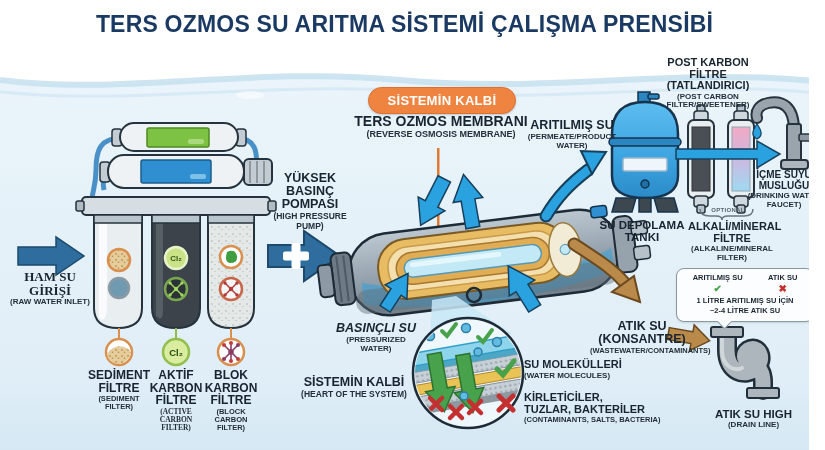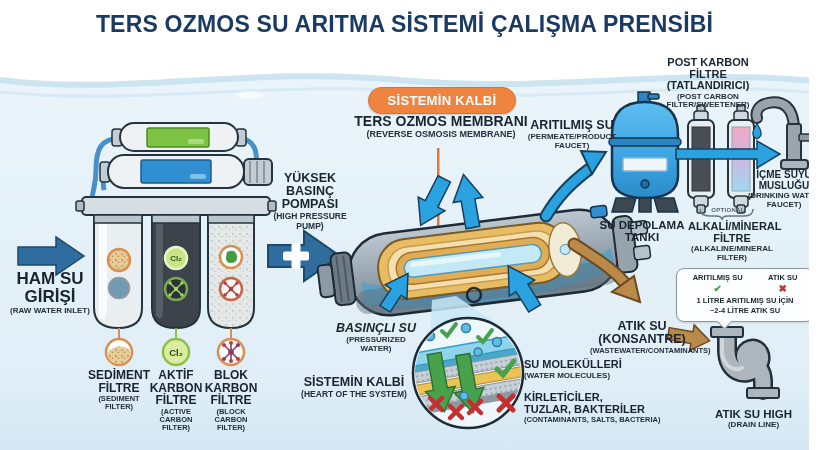--- a/index.html
+++ b/index.html
@@ -324,36 +324,36 @@
     <rect x="711" y="327" width="32" height="10" rx="2" fill="#aeb6bd" stroke="#212f3a" stroke-width="2"></rect>
     <rect x="747" y="388" width="32" height="10" rx="2" fill="#aeb6bd" stroke="#212f3a" stroke-width="2"></rect>
   </g>
 </svg>
 
 <div class="title">TERS OZMOS SU ARITMA SİSTEMİ ÇALIŞMA PRENSİBİ</div>
 
 <div class="badge">SİSTEMİN KALBİ</div>
 
 <div class="lbl" style="left:2px;top:270px;width:96px;">
-  <div class="tr" style="font-size:17px;">HAM SU
+  <div class="tr" style="font-size:13px;font-family:Liberation Serif, serif;">HAM SU
 GİRİŞİ</div>
   <div class="en" style="font-size:8px;">(RAW WATER INLET)</div>
 </div>
 
 <div class="lbl" style="left:84px;top:369px;width:70px;">
   <div class="tr" style="font-size:12px;">SEDİMENT
 FİLTRE</div>
   <div class="en" style="font-size:7.5px;">(SEDIMENT FILTER)</div>
 </div>
 
 <div class="lbl" style="left:145px;top:369px;width:62px;">
   <div class="tr" style="font-size:12px;">AKTİF
 KARBON
 FİLTRE</div>
-  <div class="en" style="font-size:7.5px;">(ACTIVE CARBON
+  <div class="en" style="font-size:7.5px;font-family:Liberation Serif, serif;">(ACTIVE CARBON
 FILTER)</div>
 </div>
 
 <div class="lbl" style="left:201px;top:369px;width:60px;">
   <div class="tr" style="font-size:12px;">BLOK
 KARBON
 FİLTRE</div>
   <div class="en" style="font-size:7.5px;">(BLOCK CARBON
 FILTER)</div>
 </div>
@@ -366,21 +366,21 @@
 </div>
 
 <div class="lbl" style="left:350px;top:114px;width:182px;">
   <div class="tr" style="font-size:14px;">TERS OZMOS MEMBRANI</div>
   <div class="en" style="font-size:9px;">(REVERSE OSMOSIS MEMBRANE)</div>
 </div>
 
 <div class="lbl" style="left:522px;top:119px;width:100px;">
   <div class="tr" style="font-size:12.5px;">ARITILMIŞ SU</div>
   <div class="en" style="font-size:8px;">(PERMEATE/PRODUCT
-FAUCET)</div>
+WATER)</div>
 </div>
 
 <div class="lbl" style="left:648px;top:57px;width:120px;">
   <div class="tr" style="font-size:11px;">POST KARBON FİLTRE
 (TATLANDIRICI)</div>
   <div class="en" style="font-size:8px;">(POST CARBON
 FILTER/SWEETENER)</div>
 </div>
 
 <div class="lbl" style="left:596px;top:219px;width:92px;">

